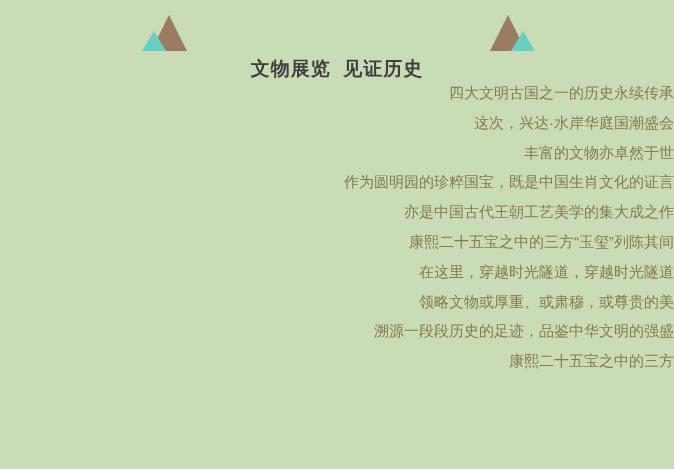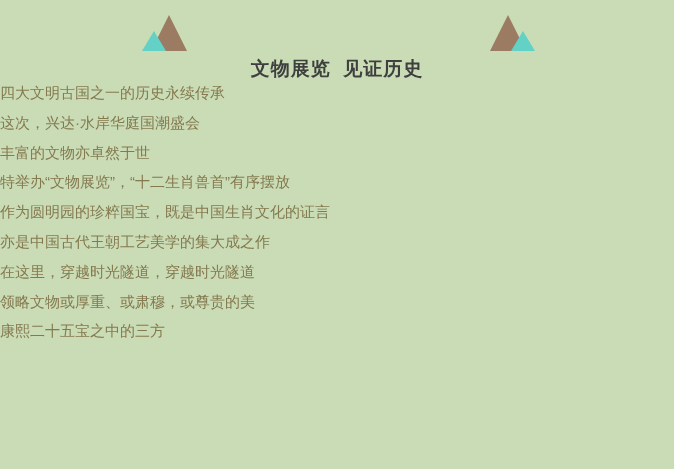--- a/index.html
+++ b/index.html
@@ -45,21 +45,21 @@
     width: 46px;
     height: 37px;
   }
   .mountains.left  { left: 142px; }
   .mountains.right { left: 489px; transform: scaleX(-1); }
   .body-text {
     position: absolute;
     top: 78px;
     left: 0;
     width: 674px;
-    text-align: left;
+    text-align: right;
   }
   .body-text p {
     margin: 0;
     height: 29.8px;
     line-height: 29.8px;
     font-size: 15px;
     color: #85794f;
     white-space: pre;
   }
 </style>
@@ -85,21 +85,22 @@
         <polygon points="12,17 24,37 0,37" fill="#63d1c5"></polygon>
       </svg>
     </span>
 
   </div>
 
   <div class="body-text">
     <p>四大文明古国之一的历史永续传承</p>
     <p>这次，兴达·水岸华庭国潮盛会</p>
     <p>丰富的文物亦卓然于世</p>
-    <p>特举办“文物展览”，“十二生肖兽首”有序摆放</p>
     <p>作为圆明园的珍粹国宝，既是中国生肖文化的证言</p>
     <p>亦是中国古代王朝工艺美学的集大成之作</p>
+    <p>康熙二十五宝之中的三方“玉玺”列陈其间</p>
     <p>在这里，穿越时光隧道，穿越时光隧道</p>
     <p>领略文物或厚重、或肃穆，或尊贵的美</p>
+    <p>溯源一段段历史的足迹，品鉴中华文明的强盛</p>
     <p>康熙二十五宝之中的三方</p>
   </div>
 
 </div>
 
 </body></html>

